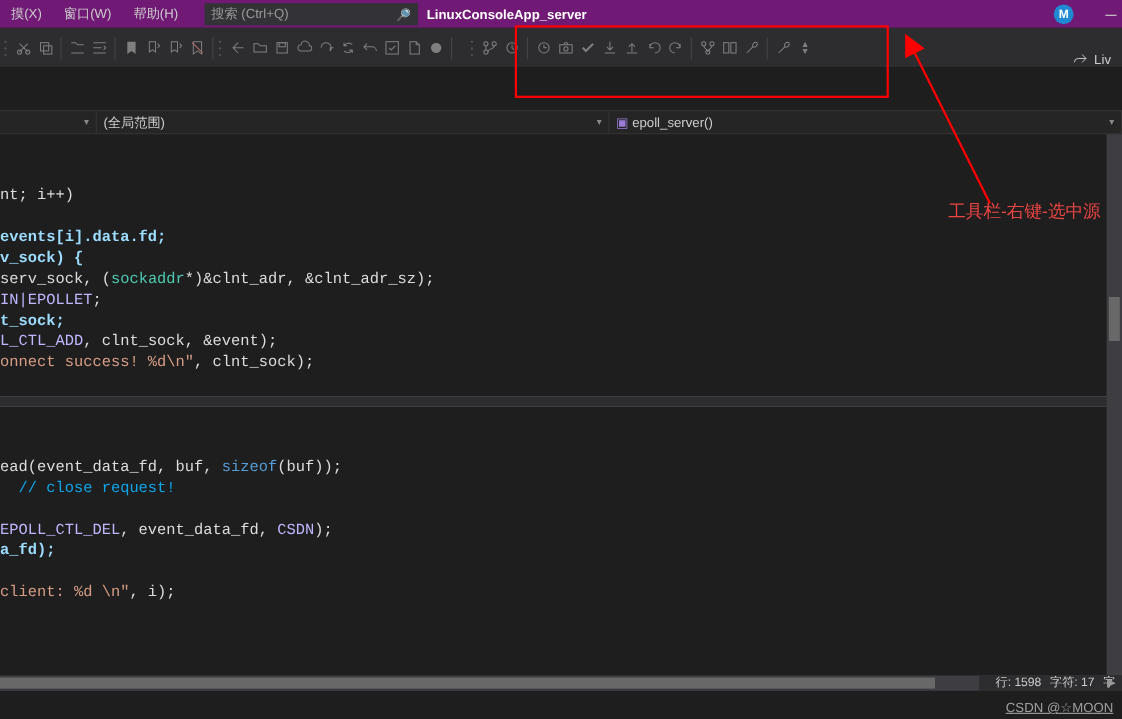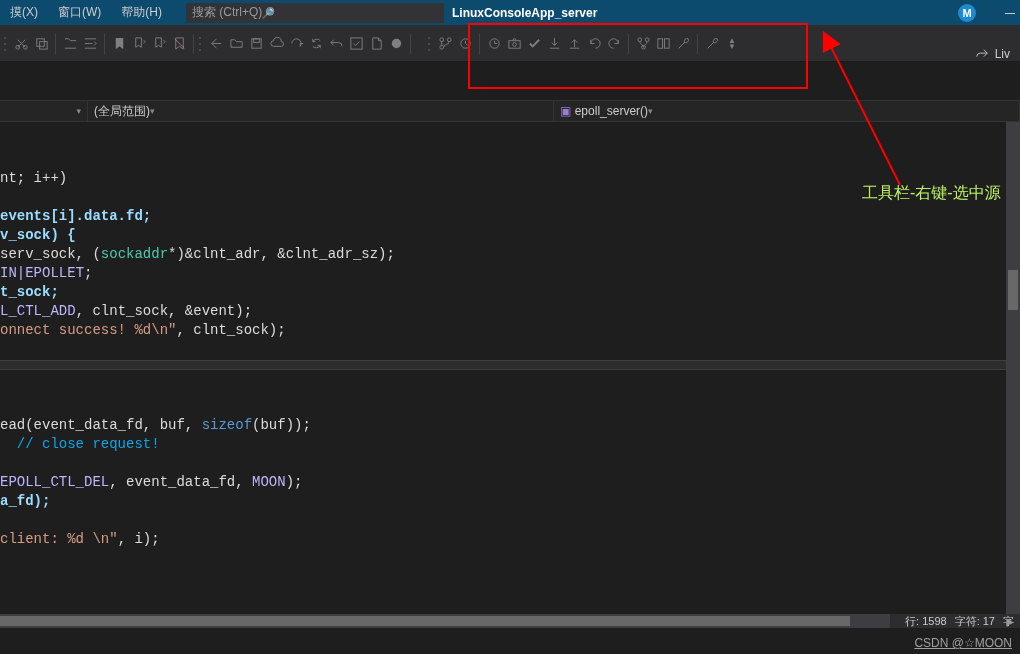--- a/index.html
+++ b/index.html
@@ -7,35 +7,36 @@
   width: 1020px; height: 654px;
   background: #1e1e1e;
   font-family: "Segoe UI", "Microsoft YaHei", sans-serif;
   color: #d0d0d0;
   font-size: 13px;
   overflow: hidden;
   position: relative;
 }
 .menubar {
   height: 26px;
-  background: #0c4a6e;
+  background: #701a75;
   display: flex;
   align-items: center;
   padding: 0 4px;
   gap: 8px;
   border-bottom: 1px solid #2d2d2d;
 }
 .menu-item { padding: 2px 6px; font-size: 12px; color: #ccc; }
 .search-box {
   margin-left: 10px;
-  width: 258px; height: 20px;
+  width: 194px; height: 20px;
   background: #333337;
   color: #999;
   display: flex;
   align-items: center;
+  justify-content: space-between;
   padding: 0 6px;
   font-size: 12px;
 }
 .search-icon::before { content: "\1F50D"; color:#888; font-size: 11px; transform: scaleX(-1); display:inline-block;}
 .solution-label { font-size: 12px; font-weight: bold; color: #fff; }
 .avatar {
   margin-left: auto;
   width: 18px; height: 18px;
   background: #1f8ad2;
   border-radius: 50%;
@@ -79,40 +80,40 @@
 }
 .red-arrow {
   position: absolute;
   top: 30px; left: 790px;
   width: 130px; height: 160px;
   pointer-events: none;
 }
 .red-text {
   position: absolute;
   top: 182px; left: 862px;
-  color: #bef264;
+  color: #ef4444;
   font-size: 16px;
   line-height: 22px;
   pointer-events: none;
 }
 .nav-bar {
   position: absolute;
   top: 100px; left: 0; right: 0;
   height: 22px;
   background: #252526;
   border-top: 1px solid #333;
   border-bottom: 1px solid #333;
   display: flex;
   align-items: center;
 }
 .nav-dd {
   height: 22px;
   display: flex;
   align-items: center;
-  justify-content: flex-start;
+  justify-content: space-between;
   padding: 0 6px;
   color: #ccc;
   font-size: 12px;
   border-right: 1px solid #333;
   position: relative;
 }
 .nav-dd .arrow { font-size: 9px; color:#888; }
 .cube-icon { color: #9a7cd6; }
 .code-area {
   position: absolute;
@@ -153,21 +154,21 @@
   background: #686868;
   border-radius: 0px;
 }
 .scrollbar-h .arrow { color:#999; font-size:10px; z-index:1; margin-left:6px;}
 .status-right {
   position: absolute;
   bottom: 26px; right: 0;
   width: 130px; height: 14px;
   background: #2d2d30;
   font-size: 11px; color:#ccc;
-  display:flex; align-items:flex-start; justify-content:flex-end; gap:8px; padding: 0 6px;
+  display:flex; align-items:flex-end; justify-content:flex-end; gap:8px; padding: 0 6px;
 }
 .watermark {
   position:absolute;
   bottom:4px; right:8px;
   color:#a0a0a0;
   font-size:12px;
   font-family:"Microsoft YaHei",sans-serif;
   text-decoration:underline;
 }
 .scrollbar-v {
@@ -434,21 +435,21 @@
 <span class="v">t_sock;</span>
 <span class="m">L_CTL_ADD</span><span>, clnt_sock, &amp;event);</span>
 <span class="s">onnect success! %d\n"</span><span>, clnt_sock);</span>
 
 
 
 
 <span>ead(event_data_fd, buf, </span><span class="k">sizeof</span><span>(buf));</span>
 <span class="c">  // close request!</span>
 
-<span class="m">EPOLL_CTL_DEL</span><span>, event_data_fd, </span><span class="m">MOON</span><span>);</span>
+<span class="m">EPOLL_CTL_DEL</span><span>, event_data_fd, </span><span class="m">CSDN</span><span>);</span>
 <span class="v">a_fd);</span>
 
 <span class="s">client: %d \n"</span><span>, i);</span>
 </div>
 
 <div class="section-sep"></div>
 
 <div class="scrollbar-v">
   <div class="thumb"></div>
 </div>

